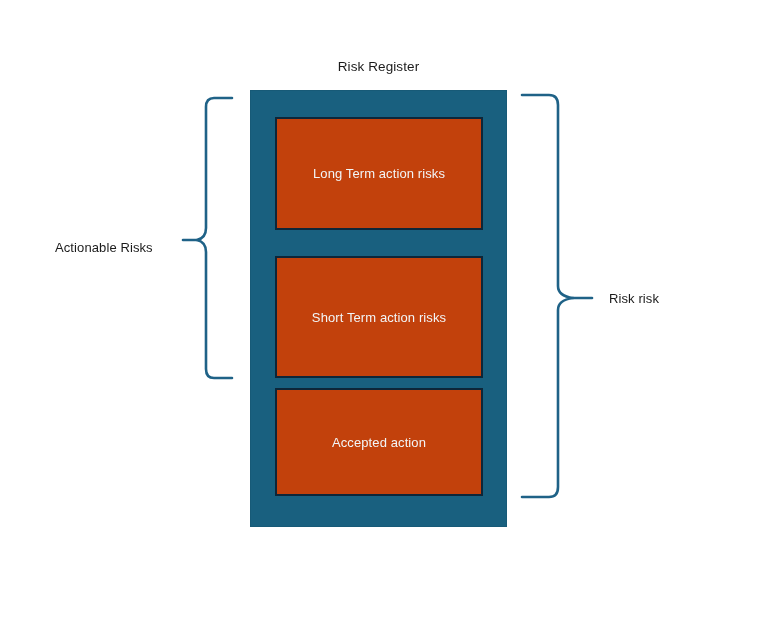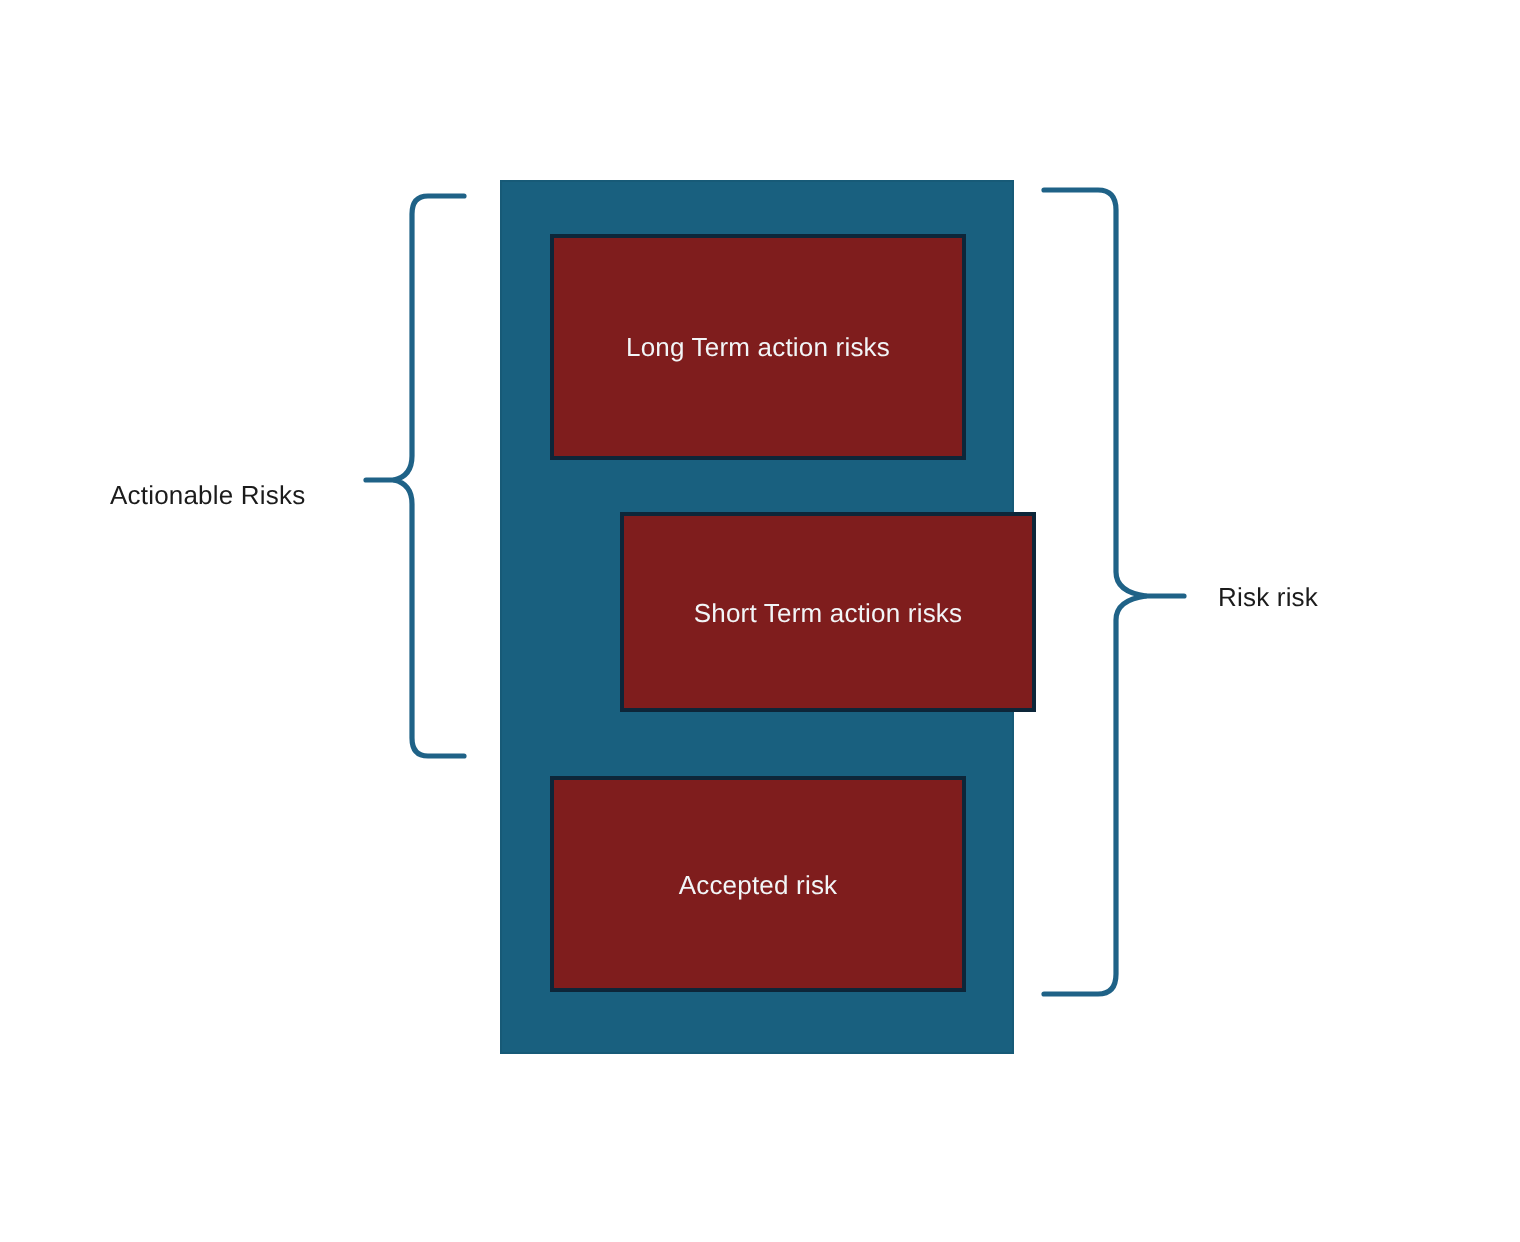--- a/index.html
+++ b/index.html
@@ -41,35 +41,35 @@
     background: #19607f;
     box-sizing: border-box;
     border: 1px solid #175a77;
   }
 
   
   .risk-box {
     position: absolute;
     left: 275px;
     width: 208px;
-    background: #7f1d1d;
+    background: #c2410c;
     border: 2px solid #0d2639;
     box-sizing: border-box;
     display: flex;
     align-items: center;
     justify-content: center;
   }
   .risk-box .risk-box-label {
     font-size: 13px;
     color: #f2f5f7;
     letter-spacing: 0.1px;
     white-space: nowrap;
   }
   #risk-box-0 { top: 117px; height: 113px; }
-  #risk-box-1 { top: 256px; height: 100px; margin-left: 35px; }
+  #risk-box-1 { top: 256px; height: 122px; }
   #risk-box-2 { top: 388px; height: 108px; }
 
   
   .brace-layer {
     position: absolute;
     left: 0;
     top: 0;
     width: 760px;
     height: 621px;
     pointer-events: none;
@@ -93,33 +93,34 @@
     left: 609px;
     top: 291px;
     text-align: left;
   }
 </style>
 </head>
 <body>
 
 <div id="canvas">
 
+  <div class="diagram-title">Risk Register</div>
 
   <div class="register-panel"></div>
 
   <div class="risk-box" id="risk-box-0">
     <span class="risk-box-label">Long Term action risks</span>
   </div>
 
   <div class="risk-box" id="risk-box-1">
     <span class="risk-box-label">Short Term action risks</span>
   </div>
 
   <div class="risk-box" id="risk-box-2">
-    <span class="risk-box-label">Accepted risk</span>
+    <span class="risk-box-label">Accepted action</span>
   </div>
 
   <svg class="brace-layer" viewBox="0 0 760 621" width="760" height="621">
 
     <path d="M 232 98
              L 214 98
              Q 206 98 206 107
              L 206 228
              Q 206 238 197 240
              Q 206 242 206 252

